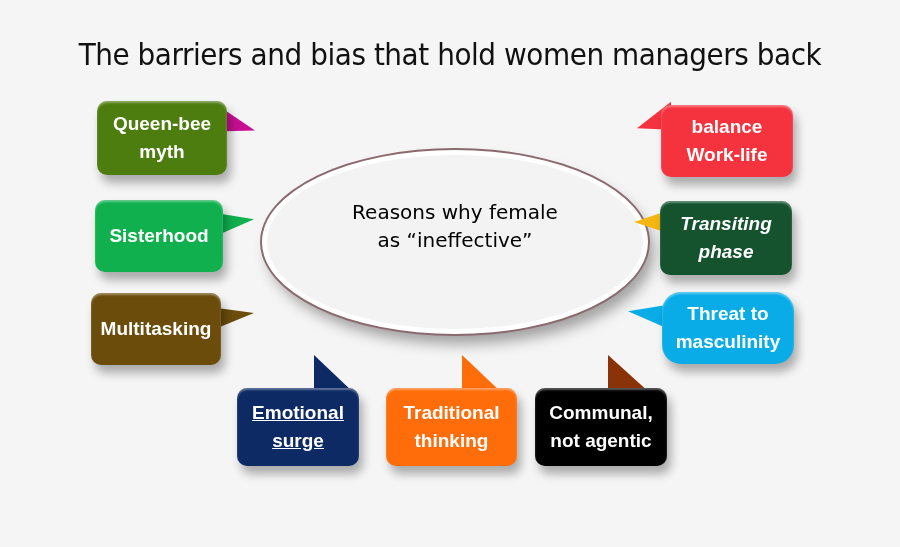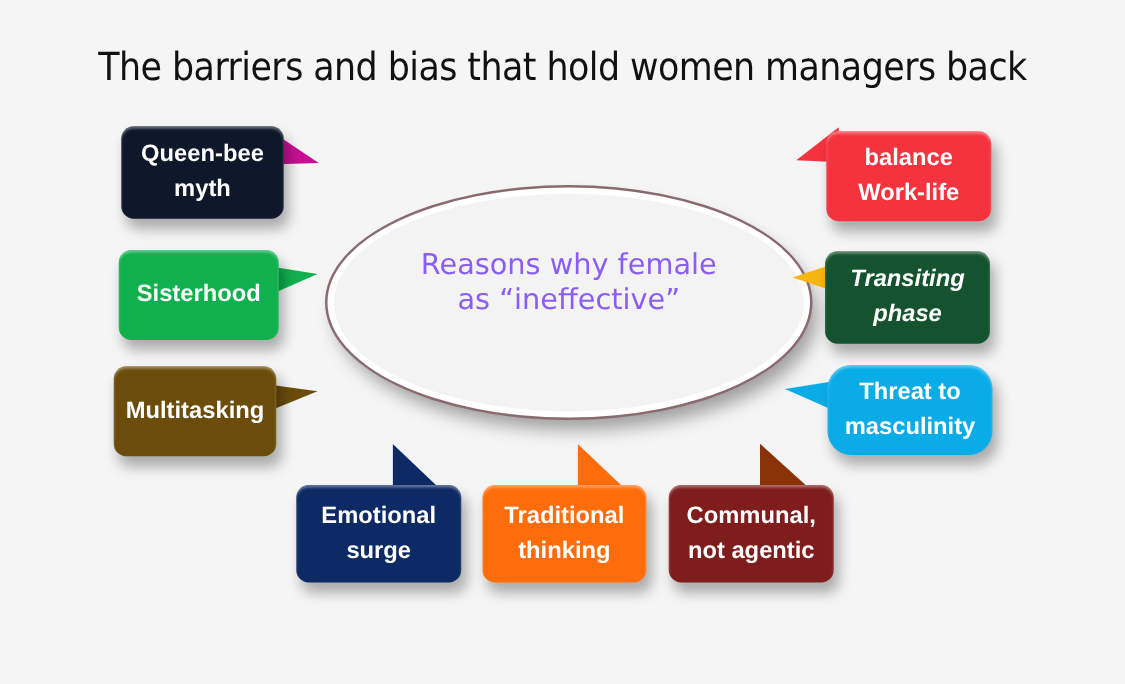--- a/index.html
+++ b/index.html
@@ -1,36 +1,36 @@
 <!DOCTYPE html>
 <html><head>
 <meta charset="utf-8">
 <style>
   html,body{margin:0;padding:0;}
   body{width:900px;height:547px;background:#f5f5f5;position:relative;overflow:hidden;font-family:"Liberation Sans",sans-serif;}
   .title{position:absolute;left:0;top:36px;width:900px;text-align:center;font-family:"DejaVu Sans",sans-serif;font-size:31px;color:#111;letter-spacing:-0.5px;transform:scaleX(0.9);}
   .ellipse{position:absolute;left:262px;top:150px;width:376px;height:174px;border-radius:50%;background:#f3f3f3;border:5px solid #fff;box-shadow:0 0 0 2px #8a6a6e,6px 10px 14px rgba(0,0,0,0.35);display:flex;align-items:center;justify-content:center;}
-  .ellipse-text{font-family:"DejaVu Sans",sans-serif;font-size:23px;line-height:28px;text-align:center;color:#8b5cf6;margin-top:-32px;}
+  .ellipse-text{font-family:"DejaVu Sans",sans-serif;font-size:20px;line-height:28px;text-align:center;color:#000000;margin-top:-32px;}
   .box{position:absolute;border-radius:10px;color:#fff;font-weight:bold;font-size:19px;line-height:28px;display:flex;align-items:center;justify-content:center;text-align:center;box-shadow:4px 8px 10px rgba(0,0,0,0.3), inset 0 2px 2px rgba(255,255,255,0.35);}
   .tail{position:absolute;width:0;height:0;}
 </style>
 </head>
 <body>
 
 <div class="title">The barriers and bias that hold women managers back</div>
 
 <div class="ellipse">
   <div class="ellipse-text">
     <div>Reasons why female</div>
     <div>as “ineffective”</div>
   </div>
 </div>
 
 <div class="tail" style="left:215px;top:110px;border-top:14px solid transparent;border-bottom:14px solid transparent;border-left:40px solid #c80f94;transform:skewY(18deg);"></div>
-<div class="box" style="left:97px;top:101px;width:130px;height:74px;background:#0f172a;">
+<div class="box" style="left:97px;top:101px;width:130px;height:74px;background:#4d7c0f;">
   <div>
       <div>Queen-bee</div>
       <div>myth</div>
     </div>
 </div>
 
 <div class="tail" style="left:214px;top:210px;border-top:12px solid transparent;border-bottom:12px solid transparent;border-left:40px solid #10b04e;transform:skewY(-8deg);"></div>
 <div class="box" style="left:95px;top:200px;width:128px;height:72px;background:#10b04e;">
   <div>Sisterhood</div>
 </div>
@@ -58,34 +58,34 @@
 
 <div class="tail" style="left:628px;top:302px;border-top:12px solid transparent;border-bottom:12px solid transparent;border-right:40px solid #0aace8;transform:skewY(8deg);"></div>
 <div class="box" style="left:662px;top:292px;width:132px;height:72px;background:#0aace8;border-radius:19px;">
   <div>
       <div>Threat to</div>
       <div>masculinity</div>
     </div>
 </div>
 
 <div class="tail" style="left:314px;top:355px;width:40px;height:38px;background:#0e2a64;clip-path:polygon(0 0,100% 100%,0 100%);"></div>
-<div class="box" style="left:237px;top:388px;width:132px;height:78px;background:#0e2a64;">
+<div class="box" style="left:237px;top:388px;width:122px;height:78px;background:#0e2a64;text-decoration:underline;">
   <div>
       <div>Emotional</div>
       <div>surge</div>
     </div>
 </div>
 
 <div class="tail" style="left:462px;top:355px;width:40px;height:38px;background:#ff6d0a;clip-path:polygon(0 0,100% 100%,0 100%);"></div>
 <div class="box" style="left:386px;top:388px;width:131px;height:78px;background:#ff6d0a;">
   <div>
       <div>Traditional</div>
       <div>thinking</div>
     </div>
 </div>
 
 <div class="tail" style="left:608px;top:355px;width:42px;height:38px;background:#8b3308;clip-path:polygon(0 0,100% 100%,0 100%);"></div>
-<div class="box" style="left:535px;top:388px;width:132px;height:78px;background:#7f1d1d;">
+<div class="box" style="left:535px;top:388px;width:132px;height:78px;background:#000000;">
   <div>
       <div>Communal,</div>
       <div>not agentic</div>
     </div>
 </div>
 
 </body></html>

